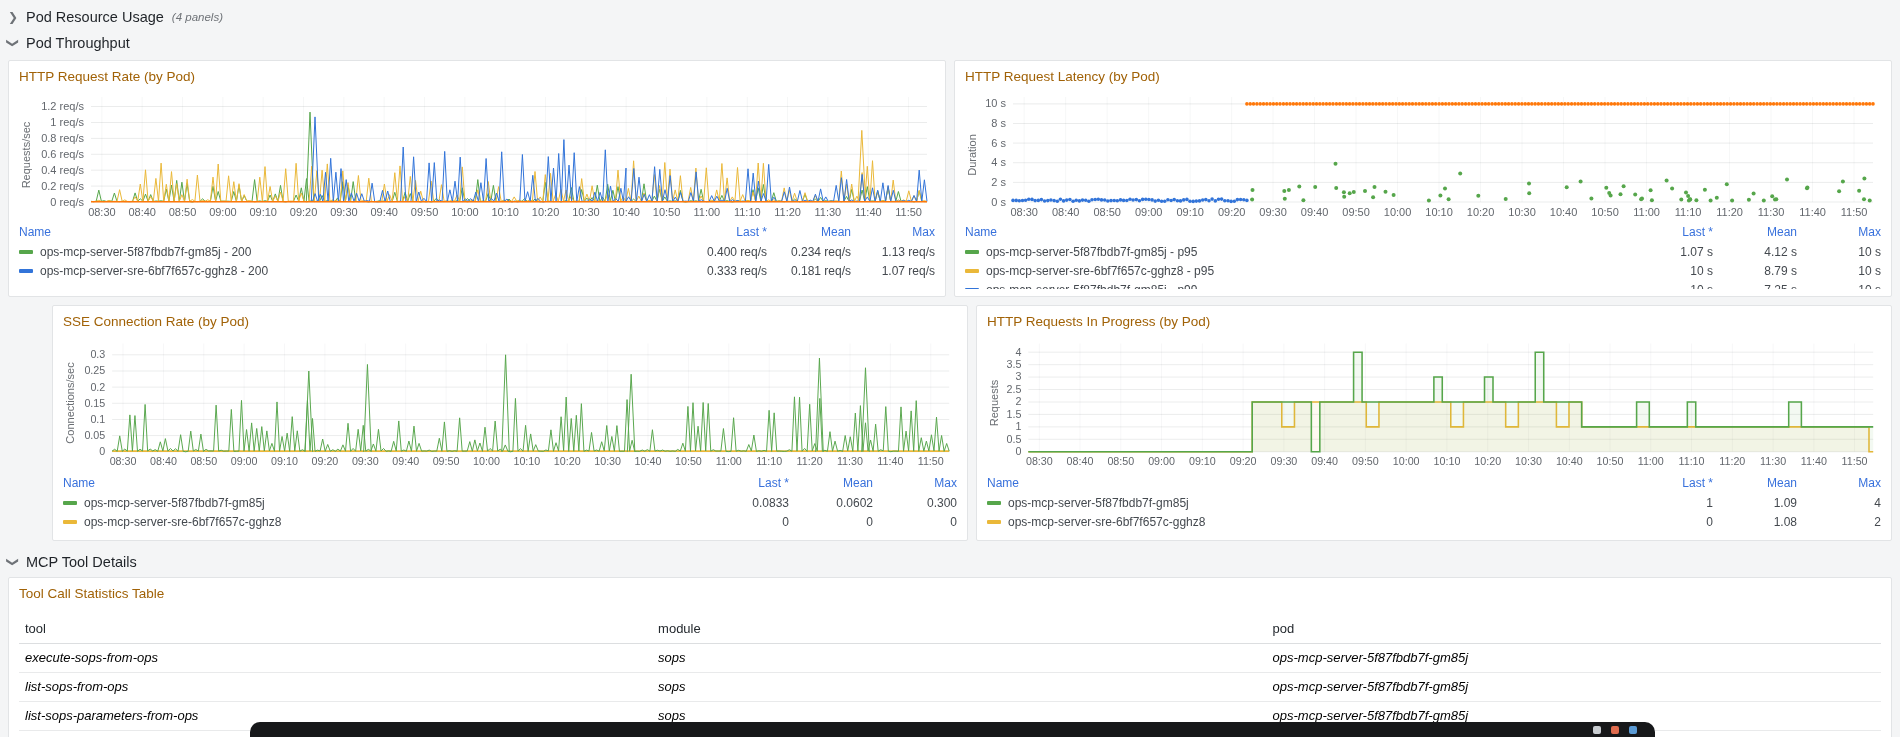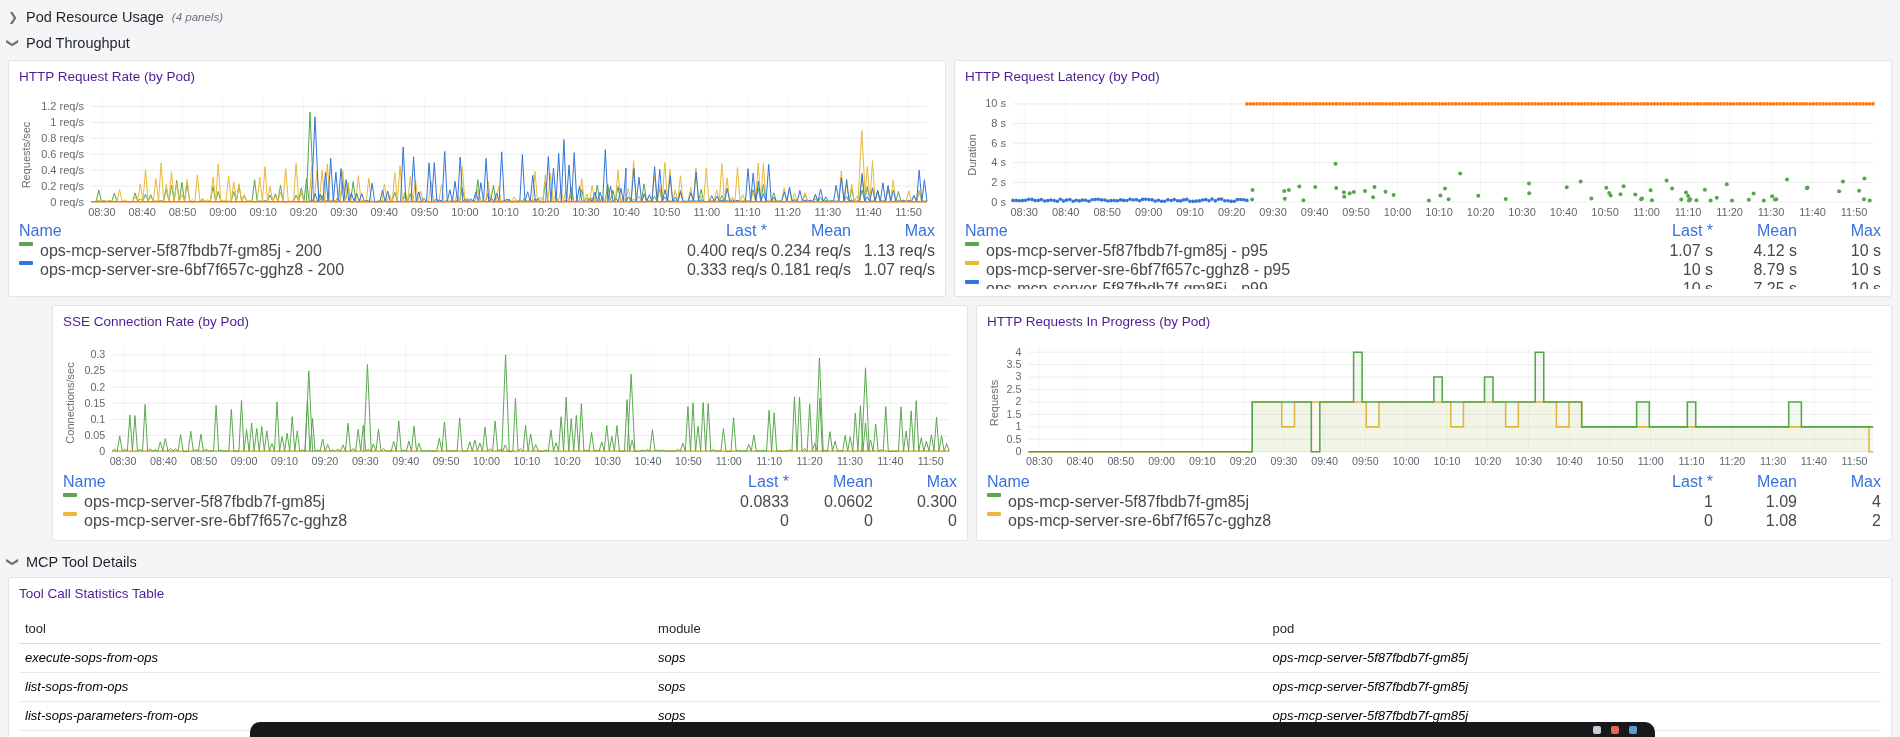--- a/index.html
+++ b/index.html
@@ -22,35 +22,35 @@
 
   
   .grid { display:grid; grid-template-columns:1fr 1fr; gap:8px; }
   .grid.row1 { height:237px; }
   .grid.row2 { height:236px; margin-top:8px;padding-left:44px; }
 
   .panel {
     background:#ffffff; border:1px solid #e2e4e6; border-radius:2px;
     padding:6px 10px 2px; display:flex; flex-direction:column; overflow:hidden;
   }
-  .panel-title { font-size:13.5px; font-weight:500; color:#4c1d95; line-height:20px; margin-bottom:4px; }
+  .panel-title { font-size:13.5px; font-weight:500; color:#a16207; line-height:20px; margin-bottom:4px; }
 
   .chart-area { display:flex; width:100%; }
   .chart-area.h1 { height:128px; }
   .chart-area.h2 { height:134px; }
   .ylab { width:14px; display:flex; align-items:center; justify-content:center; }
   .ylab span { transform:rotate(-90deg); white-space:nowrap; font-size:11px; color:#6a6e73; }
   .chart-area svg { flex:1; height:100%; display:block; }
   svg text.tick { font-size:11px; fill:#63676d; font-family:"Liberation Sans", sans-serif; }
 
   
   .legend { margin-top:3px; overflow:hidden; }
   .legend.clip { height:67px; }
   .legend.full { height:60px; }
-  .lg-head, .lg-row { display:flex; font-size:16px; }
+  .lg-head, .lg-row { display:flex; align-items:center; font-size:12px; }
   .lg-head { height:20px; }
   .lg-row { height:19px; color:#44494f; }
   .nm { flex:1; white-space:nowrap; overflow:hidden; text-overflow:ellipsis; }
   .c { width:84px; text-align:right; flex-shrink:0; }
   .hd { color:#3871dc; font-weight:500; }
   .sw { width:14px; height:4px; border-radius:1px; margin-right:7px; flex-shrink:0; display:inline-block; }
 
   
   .table-panel { margin-top:2px; height:190px; }
   .tbl { width:100%; border-collapse:collapse; margin-top:6px; table-layout:fixed; }

